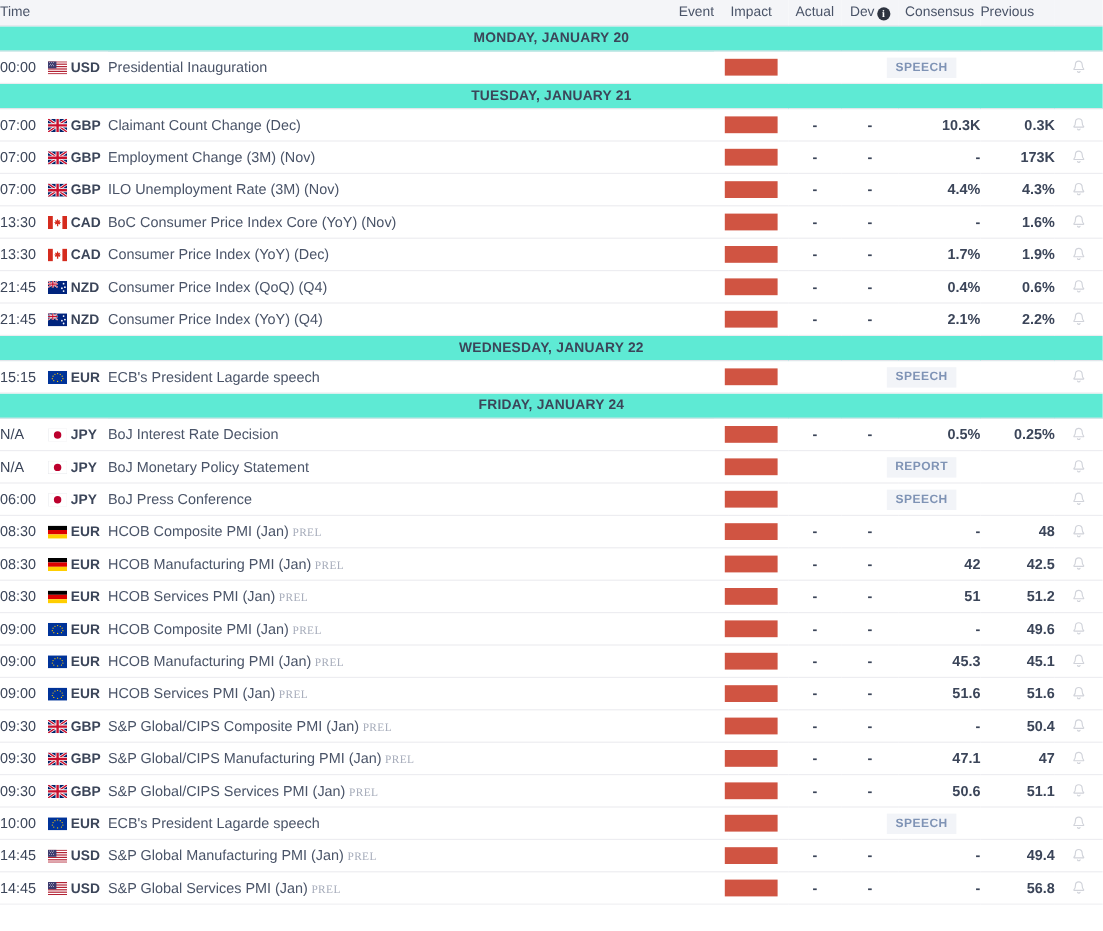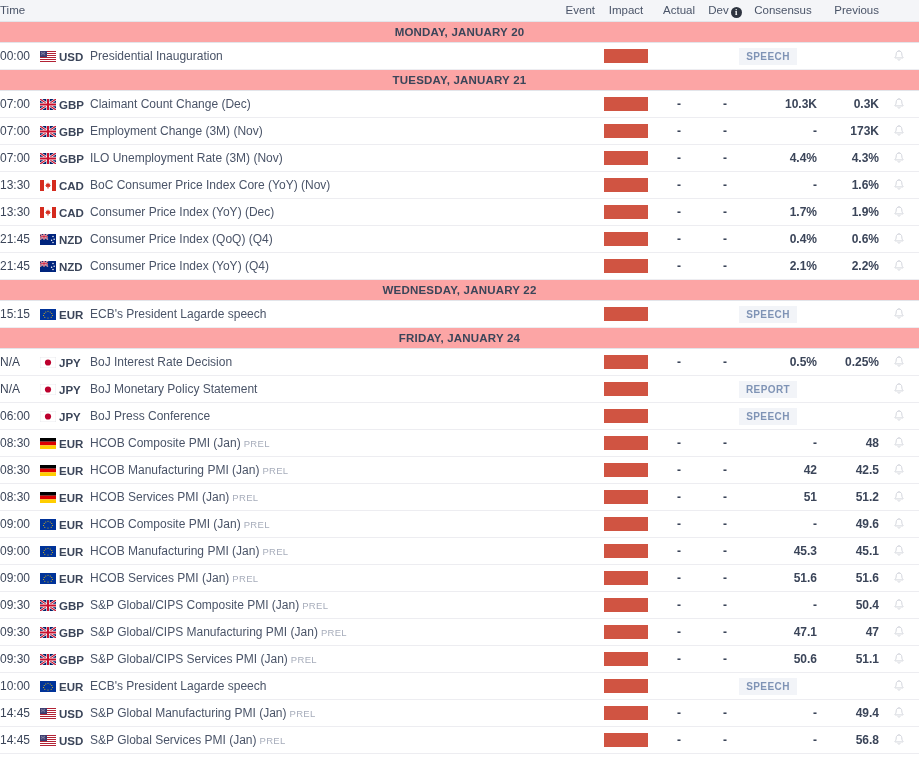--- a/index.html
+++ b/index.html
@@ -30,41 +30,41 @@
     vertical-align: middle;
     line-height: 21px;
     white-space: nowrap;
   }
   .th-time  { width: 38px;  text-align: left;  padding-left: 4px; }
   .th-event { text-align: right; padding-left: 8px; }
   .th-impact{ width: 62px;  text-align: center; }
   .th-actual{ width: 44px;  text-align: center; }
   .th-dev   { width: 48px;  text-align: center; }
   .th-cons  { width: 68px;  text-align: center; }
-  .th-prev  { width: 62px;  text-align: right; }
+  .th-prev  { width: 62px;  text-align: left; }
   .th-bell  { width: 40px; }
 
   .info-icon {
     display: inline-block;
     width: 11px; height: 11px;
     border-radius: 50%;
     background: #2e3440;
     color: #fff;
     font-size: 8.5px;
     font-weight: bold;
     line-height: 11px;
     text-align: center;
     font-family: "Liberation Serif", serif;
     vertical-align: -1px;
     margin-left: 2px;
   }
 
   
   .day-row td {
-    background: #fca5a5;
+    background: #5eead4;
     height: 21px;
     text-align: center;
     font-size: 11.5px;
     font-weight: bold;
     letter-spacing: .2px;
     color: #3b4559;
     border-top: 1px solid #e3e5ea;
     border-bottom: 1px solid #e3e5ea;
     padding: 0;
   }
@@ -103,20 +103,21 @@
     font-size: 12.5px;
     white-space: nowrap;
     overflow: hidden;
   }
   .prel {
     font-size: 9.5px;
     color: #a7adbb;
     letter-spacing: .3px;
     margin-left: 3px;
     vertical-align: 0px;
+    font-family: Liberation Serif, serif;
   }
 
   .c-impact { text-align: center; }
   .impact-bar {
     display: inline-block;
     width: 44px;
     height: 14px;
     background: #d05442;
     vertical-align: middle;
   }

